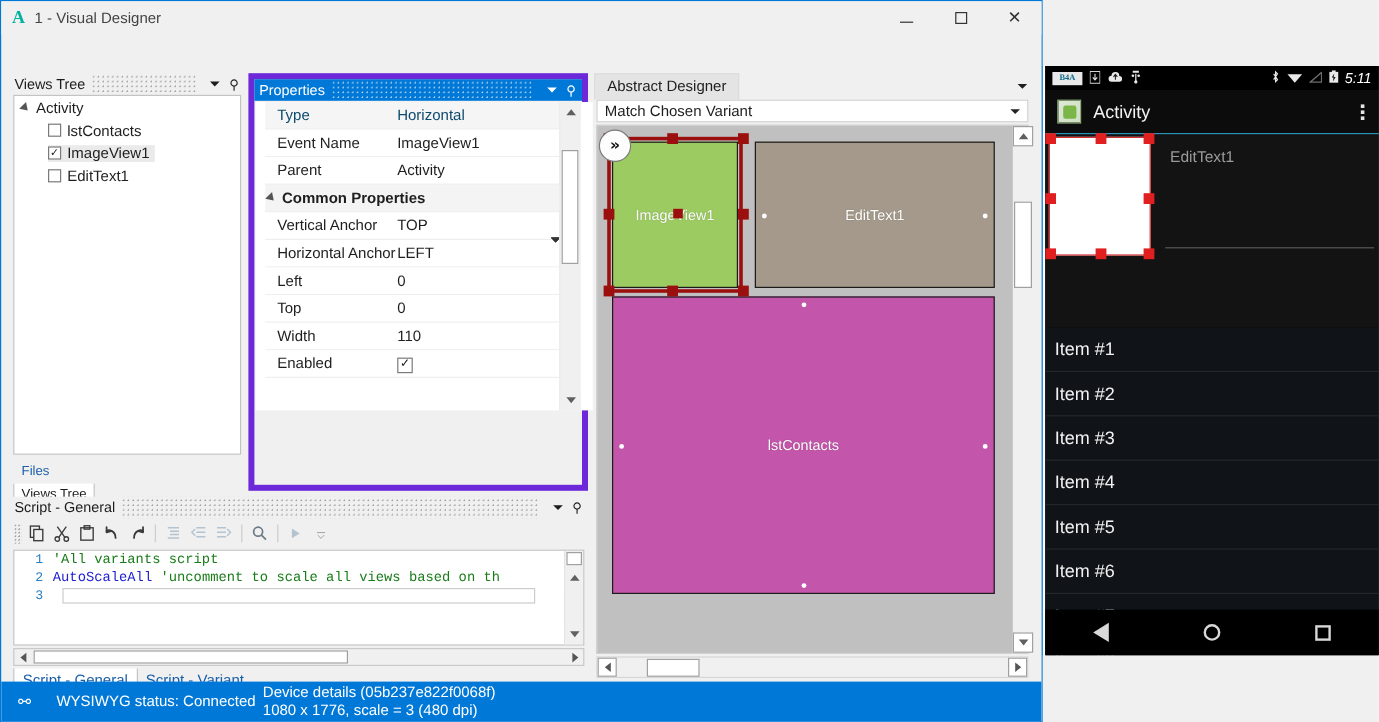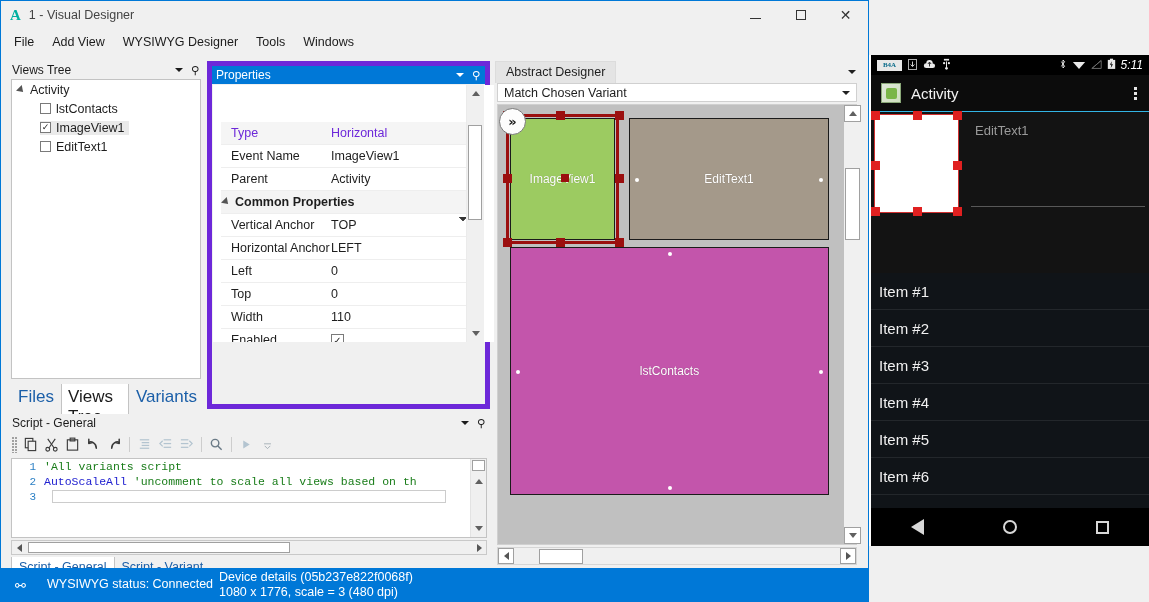--- a/index.html
+++ b/index.html
@@ -134,21 +134,21 @@
     background: #fff;
     box-sizing: border-box;
     margin-right: 5px;
     display: inline-flex; align-items: center; justify-content: center;
     font-size: 9px; color: #222; line-height: 1;
   }
   .tree-child { padding-left: 28px; }
   .tree-sel { background: #eaeaea; display: inline-flex; align-items: center; padding-right: 4px; }
   #views-tabs {
     position: absolute; left: 3px; top: 323px;
-    display: flex; font-size: 17px;
+    display: flex; font-size: 11px; flex-direction: column;
   }
   .vtab {
     padding: 3px 7px 4px 7px;
     color: #1b5fa8; cursor: default;
   }
   .vtab.active {
     color: #1b1b1b;
     background: #ffffff;
     border: 1px solid #c3c3c3;
     border-top: none;
@@ -173,21 +173,21 @@
     position: absolute; left: 8px; top: 0;
     width: 254px;
   }
   .prop-row {
     display: flex; align-items: center;
     height: 22px;
     font-size: 12.5px;
     border-bottom: 1px solid #eeeeee;
     background: #ffffff;
   }
-  .prop-row.dim { background: #f5f5f5; color: #6d28d9; margin-top: 37px; }
+  .prop-row.dim { background: #f5f5f5; color: #0c4a6e; }
   .prop-name { width: 110px; padding-left: 10px; box-sizing: border-box; }
   .prop-val  { flex: 1; position: relative; }
   .prop-group {
     display: flex; align-items: center;
     height: 22px; font-weight: bold; font-size: 12.5px;
     background: #f4f4f4;
     border-bottom: 1px solid #eeeeee;
     padding-left: 0px;
   }
   .grp-arrow {
@@ -611,27 +611,20 @@
       <span class="glyph-min"></span>
     </div>
     <div class="wbtn" id="btn-max">
       <span class="glyph-max"></span>
     </div>
     <div class="wbtn" id="btn-close">
       <span class="glyph-close">✕</span>
     </div>
   </div>
 
-  <div id="menubar">
-    <div class="menu-item">File</div>
-    <div class="menu-item">Add View</div>
-    <div class="menu-item">WYSIWYG Designer</div>
-    <div class="menu-item">Tools</div>
-    <div class="menu-item">Windows</div>
-  </div>
 
   <div id="views-tree-panel">
     <div class="panel-caption cap-plain">
       <span>Views Tree</span>
       <span class="cap-dots"></span>
       <span class="cap-btn">
           <span class="tri-down"></span>
         </span>
       <span class="cap-btn pin-glyph">⚲</span>
     </div>

